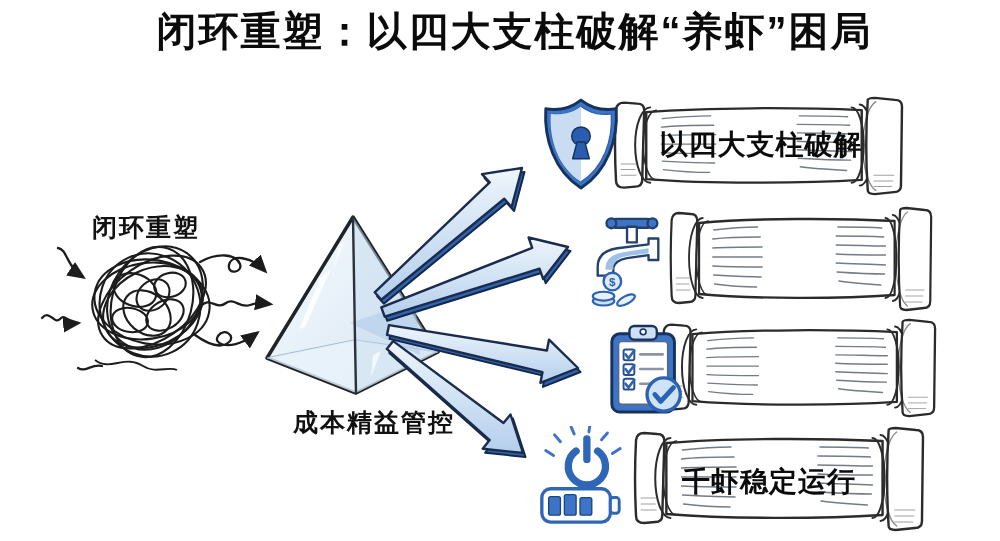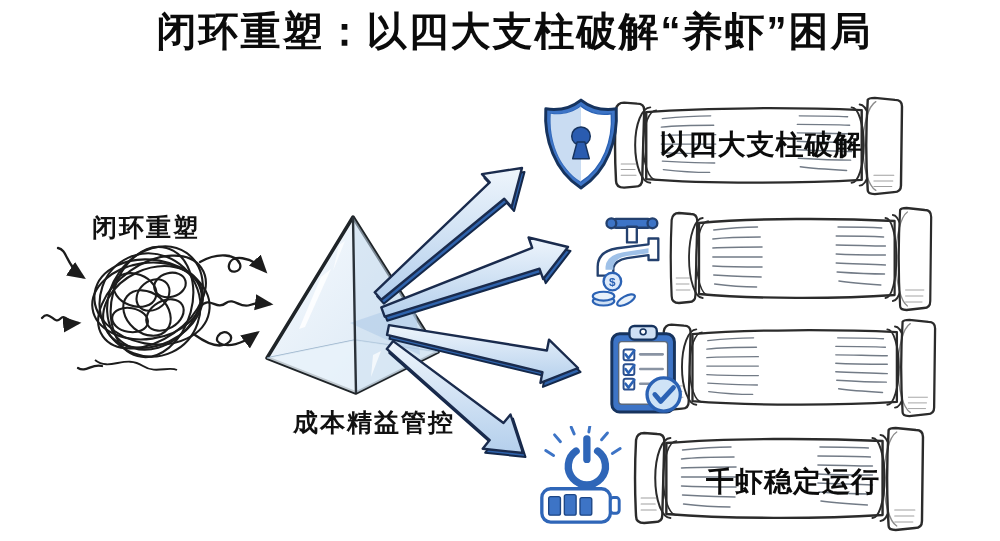--- a/index.html
+++ b/index.html
@@ -13,21 +13,21 @@
     font-size:40px;font-weight:800;letter-spacing:2px;color:#0b0b0b;margin-left:29px;
   }
   .challenge-label{left:92px;top:211px;font-size:25px;font-weight:800;letter-spacing:2px;}
   .solution-label{left:293px;top:406px;font-size:25px;font-weight:800;letter-spacing:2px;}
   .pillar-label{
     width:222px;text-align:center;font-size:28px;font-weight:800;letter-spacing:1px;color:#0b0b0b;
   }
   .pillar-label.p1{left:650px;top:126px;}
   .pillar-label.p2{left:686px;top:241px;}
   .pillar-label.p3{left:686px;top:353px;}
-  .pillar-label.p4{left:658px;top:463px;text-align:right;}
+  .pillar-label.p4{left:658px;top:463px;}
   svg{display:block;}
 </style>
 </head>
 <body>
 
 <div class="canvas">
 
   <div class="abs title">闭环重塑：以四大支柱破解“养虾”困局</div>
 
   <svg class="abs" style="left:35px;top:235px;" width="265" height="155" viewBox="0 0 265 155">

